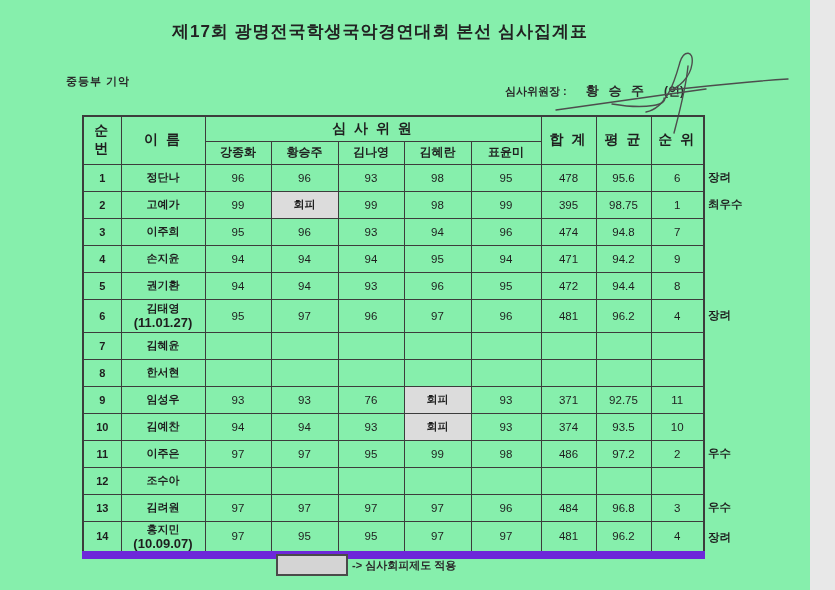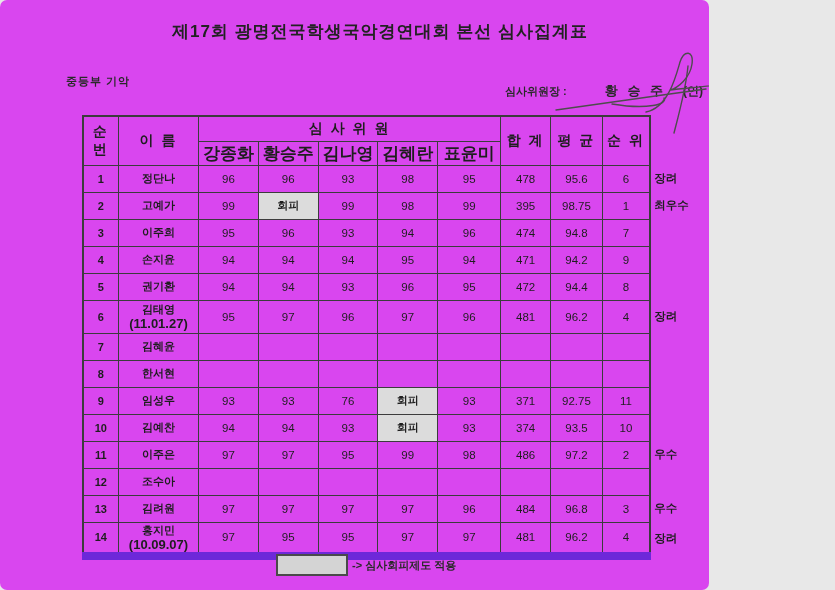--- a/index.html
+++ b/index.html
@@ -2,26 +2,25 @@
 <html><head>
 <meta charset="utf-8">
 <style>
   html, body { margin: 0; padding: 0; }
   body {
     font-family: "Liberation Sans", "DejaVu Sans", sans-serif;
     background: #e8e8e8;
   }
   #page {
     position: relative;
-    width: 709px;
+    width: 810px;
     height: 590px;
-    background: #d946ef;
+    background: #86efac;
     color: #1e1e1e;
     overflow: hidden;
-    border-radius: 7px;
   }
   #doc-title {
     position: absolute;
     top: 20px;
     left: 0;
     width: 760px;
     text-align: center;
     font-size: 17px;
     font-weight: bold;
     letter-spacing: 1px;
@@ -39,21 +38,21 @@
   #chief-block {
     position: absolute;
     top: 82px;
     left: 505px;
     font-size: 11px;
     font-weight: bold;
     color: #2a2a2a;
     white-space: nowrap;
   }
   #chief-name {
-    margin-left: 35px;
+    margin-left: 16px;
     font-size: 13px;
     letter-spacing: 3px;
   }
   #chief-seal {
     margin-left: 14px;
     font-size: 12px;
     letter-spacing: 0;
   }
   #signature-svg {
     position: absolute;
@@ -73,21 +72,21 @@
     color: #1e1e1e;
   }
   #score-table td, #score-table th {
     border: 1px solid #3c3c3c;
     text-align: center;
     vertical-align: middle;
     padding: 0;
     overflow: hidden;
   }
   #score-table th { font-weight: bold; letter-spacing: 2px; font-size: 14px; }
-  #score-table .judge-name-cell { letter-spacing: 0; font-size: 17px; margin-top: 30px; }
+  #score-table .judge-name-cell { letter-spacing: 0; font-size: 12px; margin-top: 30px; }
   
   #score-table .edge-l { border-left: 2px solid #3c3c3c; }
   #score-table .edge-r { border-right: 2px solid #3c3c3c; }
   #score-table .edge-t { border-top: 2px solid #3c3c3c; }
   #score-table .edge-b { border-bottom: 8px solid #6d28d9; text-align: center; }
   #score-table .name-cell { font-weight: bold; letter-spacing: 0; }
   #score-table .num-cell  { font-weight: bold; }
   #score-table .score-cell, #score-table .total-cell,
   #score-table .avg-cell, #score-table .rank-cell {
     font-weight: normal; font-size: 11.5px;

